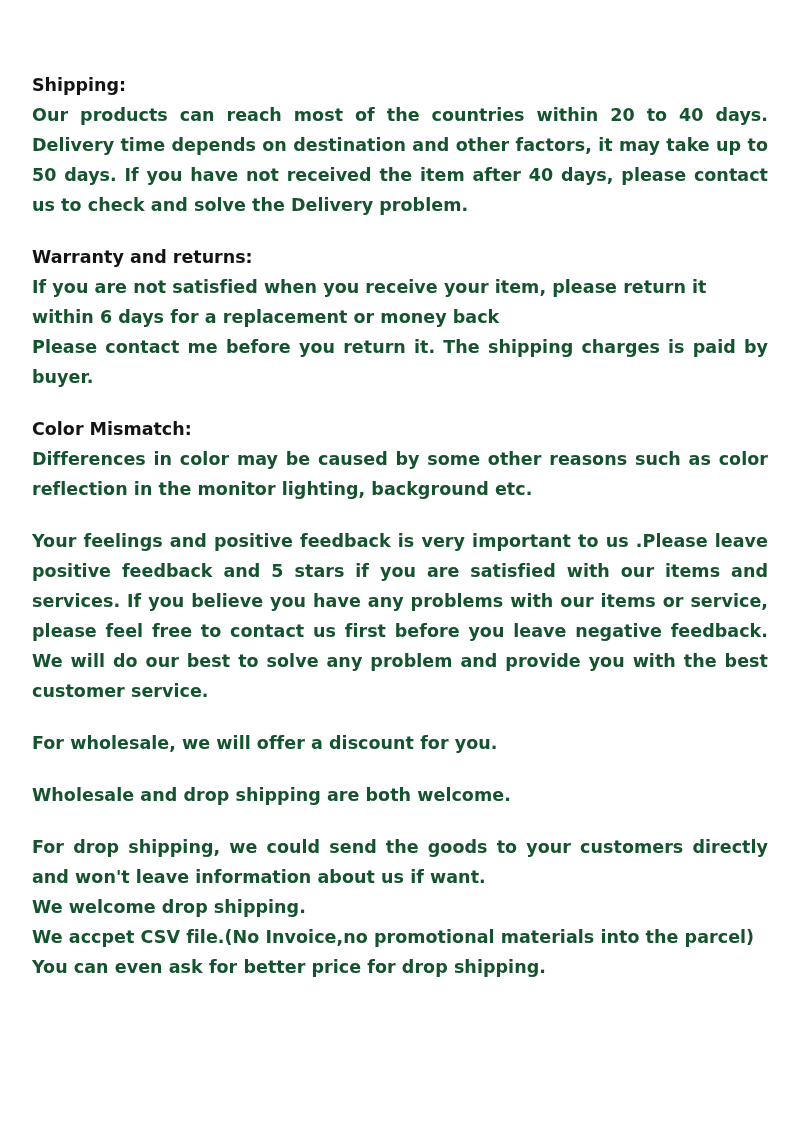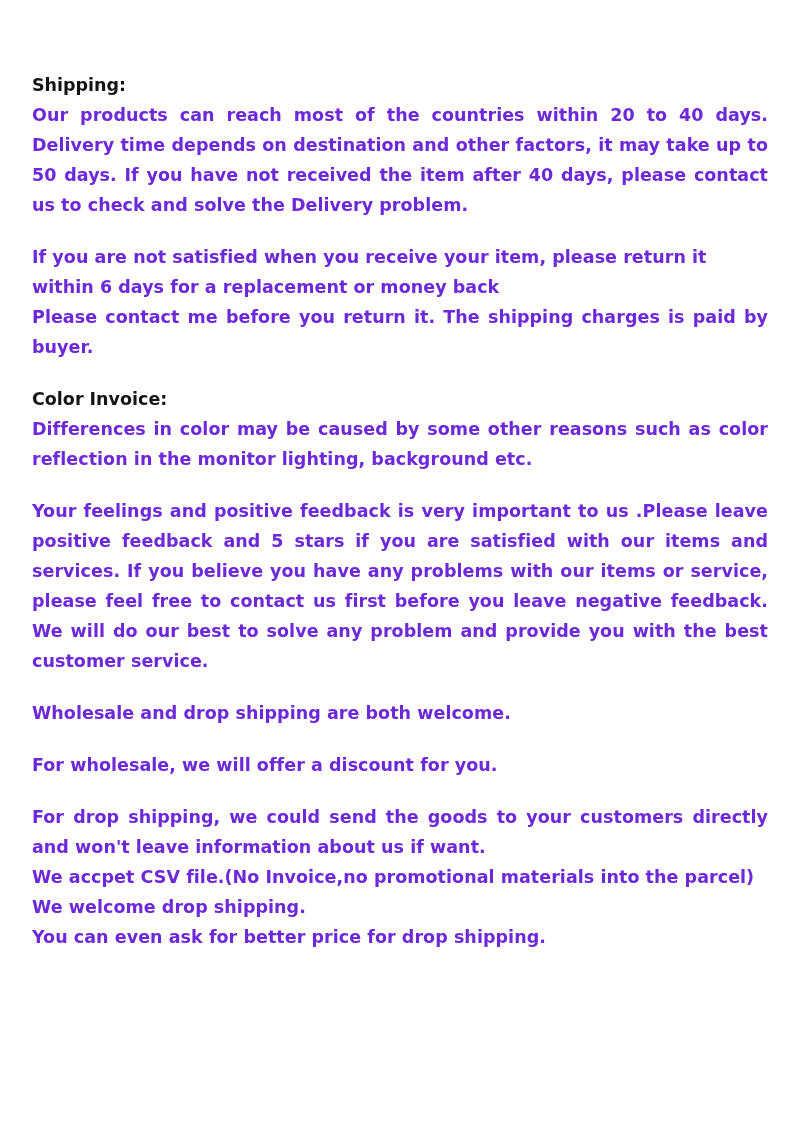--- a/index.html
+++ b/index.html
@@ -25,21 +25,21 @@
     margin: 0 0 22px 0;
   }
   .block:last-child {
     margin-bottom: 0;
   }
   .line {
     font-size: 17.5px;
     font-weight: 700;
     line-height: 30px;
     letter-spacing: 0.05px;
-    color: #6d28d9;
+    color: #14532d;
     margin: 0;
   }
   
   .line.justify {
     text-align: justify;
     text-align-last: left;
   }
   .heading {
     font-size: 17.5px;
     font-weight: 700;
@@ -53,41 +53,42 @@
 
 <div class="page">
 
   <div class="block">
     <p class="heading">Shipping:</p>
     <p class="line justify">Our products can reach most of the countries within 20 to 40 days. Delivery time depends on destination and other factors, it may take up to 50 days. If you have not received the item after 40 days, please contact us to check and solve the Delivery problem.</p>
   </div>
 
 
   <div class="block">
+    <p class="heading">Warranty and returns:</p>
     <p class="line">If you are not satisfied when you receive your item, please return it within 6 days for a replacement or money back</p>
     <p class="line justify">Please contact me before you return it. The shipping charges is paid by buyer.</p>
   </div>
 
   <div class="block">
-    <p class="heading">Color Invoice:</p>
+    <p class="heading">Color Mismatch:</p>
     <p class="line justify">Differences in color may be caused by some other reasons such as color reflection in the monitor lighting, background etc.</p>
   </div>
 
   <div class="block">
     <p class="line justify">Your feelings and positive feedback is very important to us .Please leave positive feedback and 5 stars if you are satisfied with our items and services. If you believe you have any problems with our items or service, please feel free to contact us first before you leave negative feedback. We will do our best to solve any problem and provide you with the best customer service.</p>
   </div>
 
   <div class="block">
+    <p class="line">For wholesale, we will offer a discount for you.</p>
+  </div>
+
+  <div class="block">
     <p class="line">Wholesale and drop shipping are both welcome.</p>
   </div>
 
   <div class="block">
-    <p class="line">For wholesale, we will offer a discount for you.</p>
-  </div>
-
-  <div class="block">
     <p class="line justify">For drop shipping, we could send the goods to your customers directly and won't leave information about us if want.</p>
+    <p class="line">We welcome drop shipping.</p>
     <p class="line">We accpet CSV file.(No Invoice,no promotional materials into the parcel)</p>
-    <p class="line">We welcome drop shipping.</p>
     <p class="line">You can even ask for better price for drop shipping.</p>
   </div>
 
 </div>
 
 </body></html>

